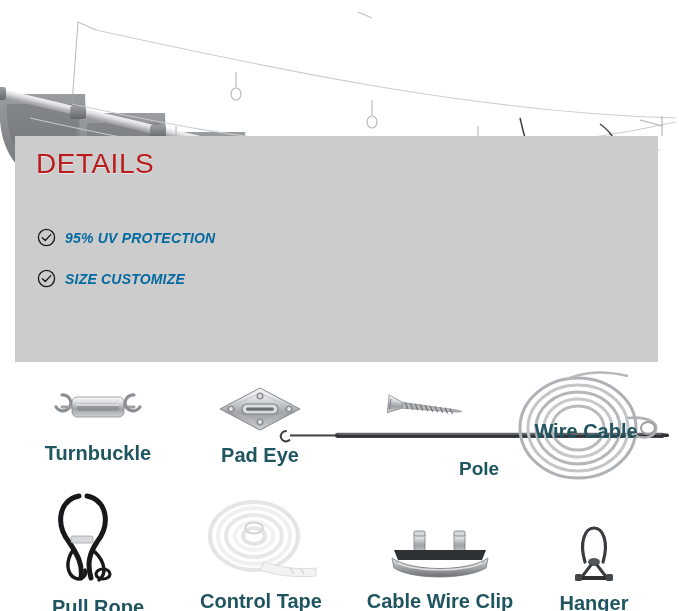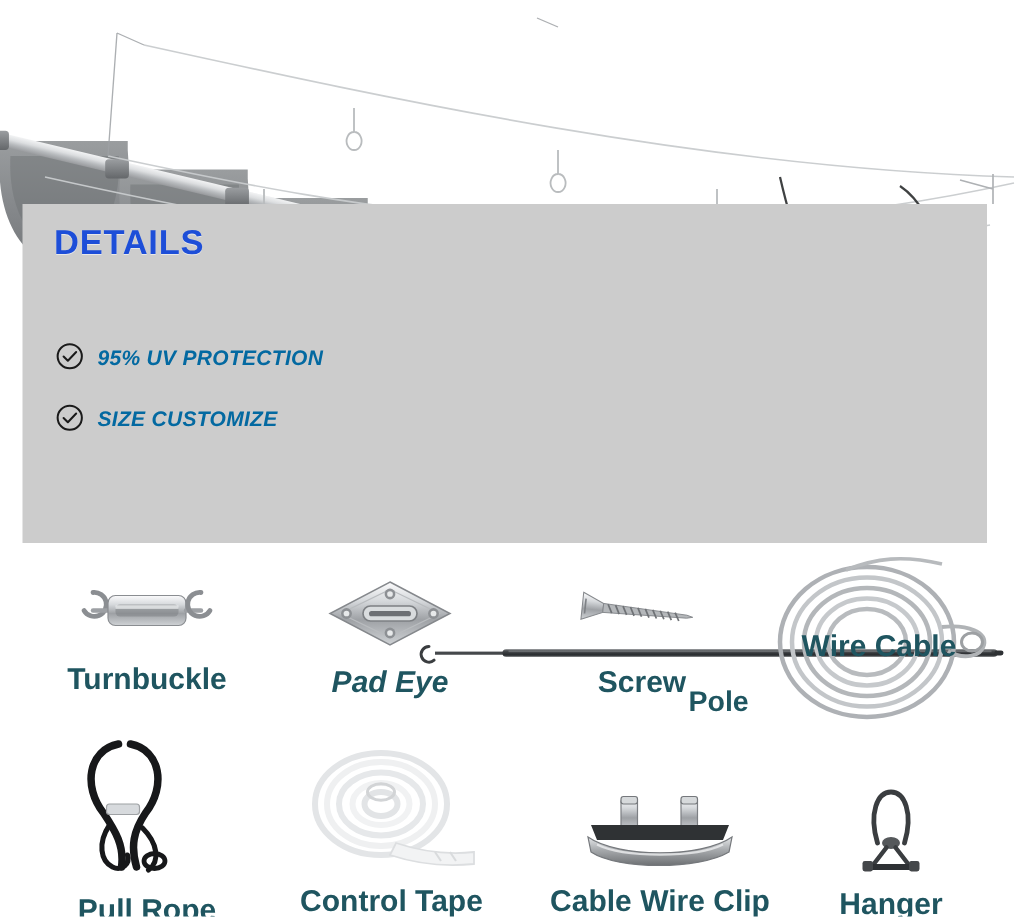--- a/index.html
+++ b/index.html
@@ -19,22 +19,22 @@
   #hero svg { position: absolute; left: 0; top: 0; }
 
   
   #details-panel {
     position: absolute; left: 15px; top: 136px;
     width: 643px; height: 226px;
     background: #cccccc;
   }
   #details-title {
     position: absolute; left: 21px; top: 12px;
-    font-size: 23px; font-weight: bold; letter-spacing: 0.5px;
-    color: #1d4ed8;
+    font-size: 28px; font-weight: normal; letter-spacing: 0.5px;
+    color: #b91c1c;
     text-shadow: 0 1px 0 rgba(255,255,255,0.55);
   }
   .feature-row {
     position: absolute; left: 22px;
     display: flex; align-items: center; gap: 9px;
   }
   .feature-row.r0 { top: 92px; }
   .feature-row.r1 { top: 133px; align-items: center; }
   .check-icon { width: 19px; height: 19px; flex: 0 0 19px; display: block; }
   .feature-label {
@@ -249,21 +249,21 @@
           <circle cx="46" cy="12" r="1.9" fill="#e7e9ea"></circle>
         <circle cx="46" cy="38" r="3.6" fill="#8d9094"></circle>
           <circle cx="46" cy="38" r="1.9" fill="#e7e9ea"></circle>
         <circle cx="17" cy="25" r="3.6" fill="#8d9094"></circle>
           <circle cx="17" cy="25" r="1.9" fill="#e7e9ea"></circle>
         <circle cx="75" cy="25" r="3.6" fill="#8d9094"></circle>
           <circle cx="75" cy="25" r="1.9" fill="#e7e9ea"></circle>
         <rect x="28" y="20" width="36" height="10" rx="5" fill="#d9dcde" stroke="#7d8084" stroke-width="1.1"></rect>
         <rect x="32" y="23.4" width="28" height="3.4" rx="1.7" fill="#6d7074"></rect>
       </svg>
-      <div class="cap" style="margin-top:10px;font-style:italic;">Pad Eye</div>
+      <div class="cap" style="margin-top:10px;">Pad Eye</div>
     </div>
 
     <div class="part" style="left:358px; top:16px; width:140px;">
       <svg class="art" width="92" height="48" viewBox="0 0 92 48">
         <g transform="translate(0,10) rotate(6 46 14)">
 
           <path d="M6,5 L20,11 L20,17 L6,23 Z" fill="url(#steel)" stroke="#85888c" stroke-width="0.7"></path>
           <line x1="8" y1="9" x2="8" y2="19" stroke="#7f8286" stroke-width="1.1"></line>
 
           <path d="M20,11 L76,13 L80,14 L76,15 L20,17 Z" fill="#b5b8bb" stroke="#84878b" stroke-width="0.6"></path>
@@ -274,21 +274,20 @@
               <path d="M38,11.5 L41,17.1"></path>
             <path d="M43,11.6 L46,17.2"></path>
               <path d="M48,11.7 L51,17.2"></path>
             <path d="M53,11.8 L56,17.3"></path>
               <path d="M58,11.9 L61,17.3"></path>
             <path d="M63,12 L66,17.4"></path>
               <path d="M68,12.1 L71,17.4"></path>
           </g>
         </g>
       </svg>
-      <div class="cap" style="margin-top:12px;">Screw</div>
     </div>
 
     <div class="part" style="left:500px; top:2px; width:172px;">
       <svg class="art" width="160" height="112" viewBox="0 0 160 112">
         <g fill="none" stroke="#aeb1b5" stroke-width="3">
           <ellipse cx="72" cy="58" rx="58" ry="50"></ellipse>
           <ellipse cx="72" cy="58" rx="50" ry="43" stroke="#c3c6c9"></ellipse>
           <ellipse cx="72" cy="58" rx="42" ry="36" stroke="#b4b7ba"></ellipse>
           <ellipse cx="72" cy="58" rx="34" ry="29" stroke="#c6c9cc"></ellipse>
           <ellipse cx="72" cy="58" rx="26" ry="22" stroke="#b8bbbe"></ellipse>

